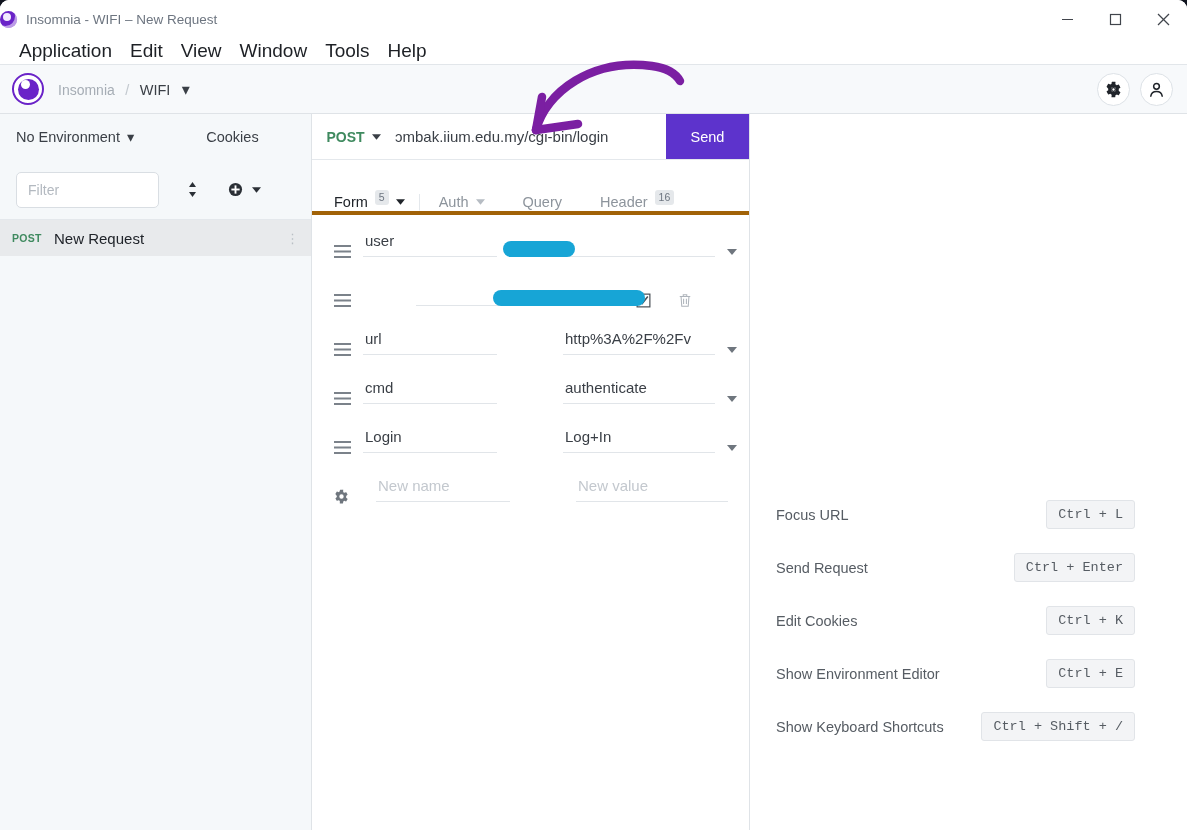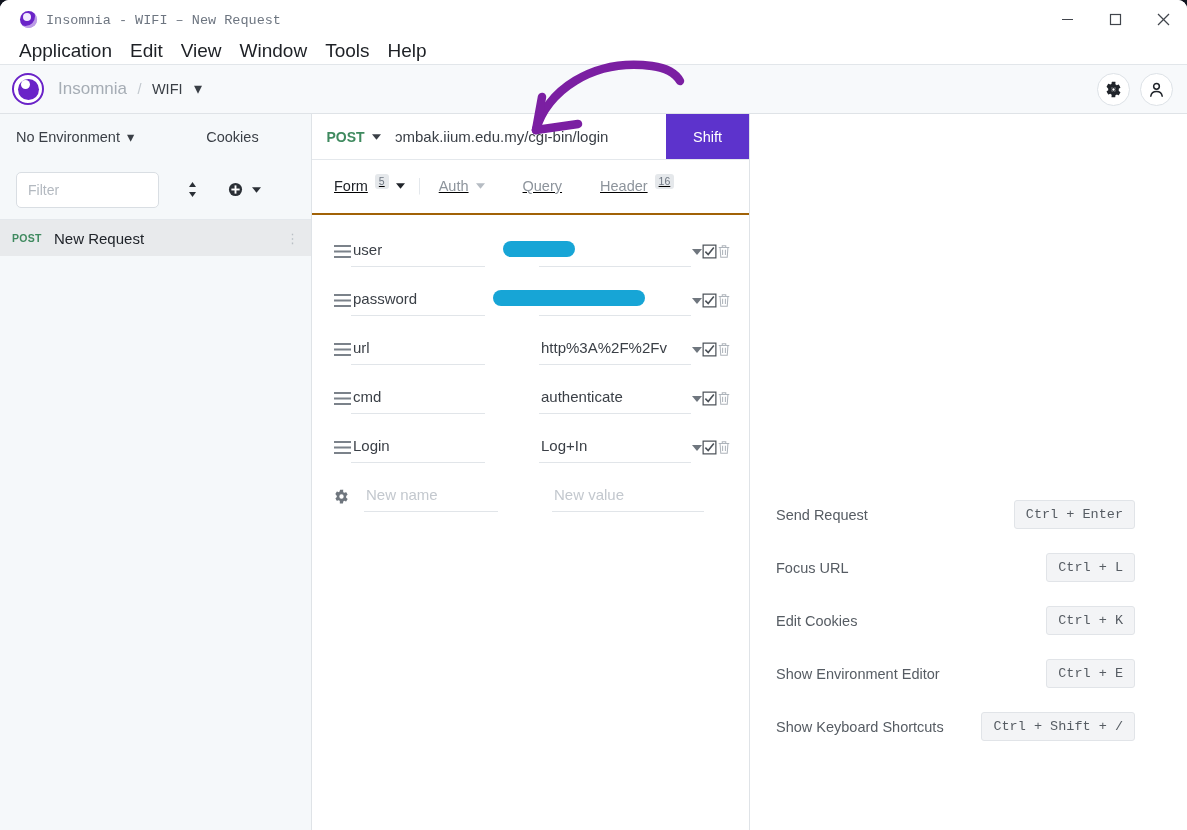--- a/index.html
+++ b/index.html
@@ -19,21 +19,21 @@
     display: flex; flex-direction: column;
   }
 
   
   .titlebar {
     height: 38px; min-height: 38px;
     background: #ffffff;
     display: flex; align-items: center;
     position: relative;
   }
-  .title-left { display: flex; align-items: flex-end; padding-left: 20px; gap: 9px; font-family: Liberation Mono, monospace; }
+  .title-left { display: flex; align-items: center; padding-left: 0; gap: 9px; }
   .app-dot {
     width: 17px; height: 17px; border-radius: 50%;
     background: #6a23c8;
     position: relative;
     box-shadow: inset -3px -3px 0 -1px rgba(255,255,255,.55);
   }
   .app-dot::after {
     content: ""; position: absolute; left: 3px; top: 2px;
     width: 8px; height: 8px; border-radius: 50%;
     background: #f2eaff;
@@ -79,21 +79,21 @@
   }
   .logo-inner {
     width: 21px; height: 21px; border-radius: 50%;
     background: #6a23c8; position: relative;
   }
   .logo-inner::after {
     content: ""; position: absolute; left: 3px; top: 1.5px;
     width: 9px; height: 9px; border-radius: 50%;
     background: #ffffff;
   }
-  .crumb { font-size: 17px; color: #a6adb5; }
+  .crumb { font-size: 14px; color: #a6adb5; }
   .crumb-sep { font-size: 14.5px; color: #c2c8ce; margin: 0 6px; }
   .crumb-cur { font-size: 14.5px; color: #3a3f46; }
   .caret { display: inline-block; margin-left: 7px; color: #3a3f46; }
   .hdr-right { margin-left: auto; display: flex; gap: 10px; align-items: center; }
   .circ-btn {
     width: 33px; height: 33px; border-radius: 50%;
     border: 1px solid #dde2e7; background: #ffffff;
     display: flex; align-items: center; justify-content: center;
     color: #20242a;
   }
@@ -190,23 +190,22 @@
     background: #5d33cc;
     color: #ffffff;
     border: none;
     font-size: 14.5px;
     font-family: "Liberation Sans", sans-serif;
     display: flex; align-items: center; justify-content: center;
   }
 
   .tabs {
     height: 55px; min-height: 55px;
-    display: flex; align-items: center;
-    border-bottom: 2px solid #a16207;
-    text-decoration: underline;
+    display: flex; align-items: flex-end;
+    border-bottom: 4px solid #a16207;
   }
   .tab {
     display: flex; align-items: center; gap: 7px;
     padding: 0 19px;
     font-size: 14.5px;
     color: #8d949c;
     border-bottom: 1px solid transparent;
     white-space: nowrap;
   }
   .tab.active {
@@ -218,24 +217,24 @@
   .tab-badge {
     background: #e5e8eb; color: #6d7580;
     font-size: 10.5px; border-radius: 3px;
     padding: 1px 4px; line-height: 13px;
     display: inline-block; vertical-align: middle;
     position: relative; top: -5px;
   }
 
   .form-area { flex: 1; padding-top: 12px; overflow: hidden; }
   .frow {
-    display: flex; align-items: center;
+    display: flex; 
     height: 49px;
     padding: 0 18px 0 22px;
-    gap: 0;
+    gap: 12px;
   }
   .handle { width: 30px; color: #7b828a; display: flex; align-items: center; }
   .fname, .fvalue {
     border: none; border-bottom: 1px solid #e1e5e9;
     outline: none; background: transparent;
     font-size: 15px; color: #3a3f46;
     font-family: "Liberation Sans", sans-serif;
     height: 30px; padding: 0 2px 3px 2px;
   }
   .fname { width: 134px; margin-right: 14px; }
@@ -384,21 +383,21 @@
 
     <div class="request-pane">
       <div class="urlbar">
         <div class="method-sel">
           <span>POST</span>
           <svg width="9" height="6" viewBox="0 0 10 6" fill="#3a3f46">
               <path d="M0 0h10L5 6z"></path>
             </svg>
         </div>
         <input class="url-input" value="ɔmbak.iium.edu.my/cgi-bin/login" style="">
-        <button class="send-btn">Shift</button>
+        <button class="send-btn">Send</button>
       </div>
 
       <div class="tabs">
         <div class="tab first active">
           <span>Form</span>
           <span class="tab-badge">5</span>
           <svg width="9" height="6" viewBox="0 0 10 6" fill="#20242a">
               <path d="M0 0h10L5 6z"></path>
             </svg>
         </div>
@@ -449,21 +448,20 @@
         </div>
 
         <div class="frow" style="position:relative">
           <div class="handle">
             <svg width="17" height="13" viewBox="0 0 17 13" fill="#7b828a">
                 <rect y="0" width="17" height="2"></rect>
                 <rect y="5.5" width="17" height="2"></rect>
                 <rect y="11" width="17" height="2"></rect>
               </svg>
           </div>
-          <input class="fname" value="password" style="">
           <input class="fvalue" value="" style="">
           <div class="redact" style="left:181px; top:14px; width:152px;"></div>
           <div class="row-caret">
             <svg width="10" height="6" viewBox="0 0 10 6" fill="#6f767e">
                 <path d="M0 0h10L5 6z"></path>
               </svg>
           </div>
           <div class="row-check">
             <svg width="15" height="15" viewBox="0 0 16 16" fill="none" stroke="#4b5158" stroke-width="1.3">
                 <rect x="1.2" y="1.2" width="13.6" height="13.6"></rect>
@@ -571,26 +569,26 @@
           <input class="fvalue" placeholder="New value" style="">
         </div>
 
       </div>
     </div>
 
     <div class="shortcuts-pane">
       <div style="position:absolute; left:26px; right:26px; top:0;">
         <div class="sc-wrap">
           <div class="sc-row">
+            <div class="sc-label">Focus URL</div>
+            <div class="sc-key">Ctrl + L</div>
+          </div>
+          <div class="sc-row">
             <div class="sc-label">Send Request</div>
             <div class="sc-key">Ctrl + Enter</div>
-          </div>
-          <div class="sc-row">
-            <div class="sc-label">Focus URL</div>
-            <div class="sc-key">Ctrl + L</div>
           </div>
           <div class="sc-row">
             <div class="sc-label">Edit Cookies</div>
             <div class="sc-key">Ctrl + K</div>
           </div>
           <div class="sc-row">
             <div class="sc-label">Show Environment Editor</div>
             <div class="sc-key">Ctrl + E</div>
           </div>
           <div class="sc-row">

